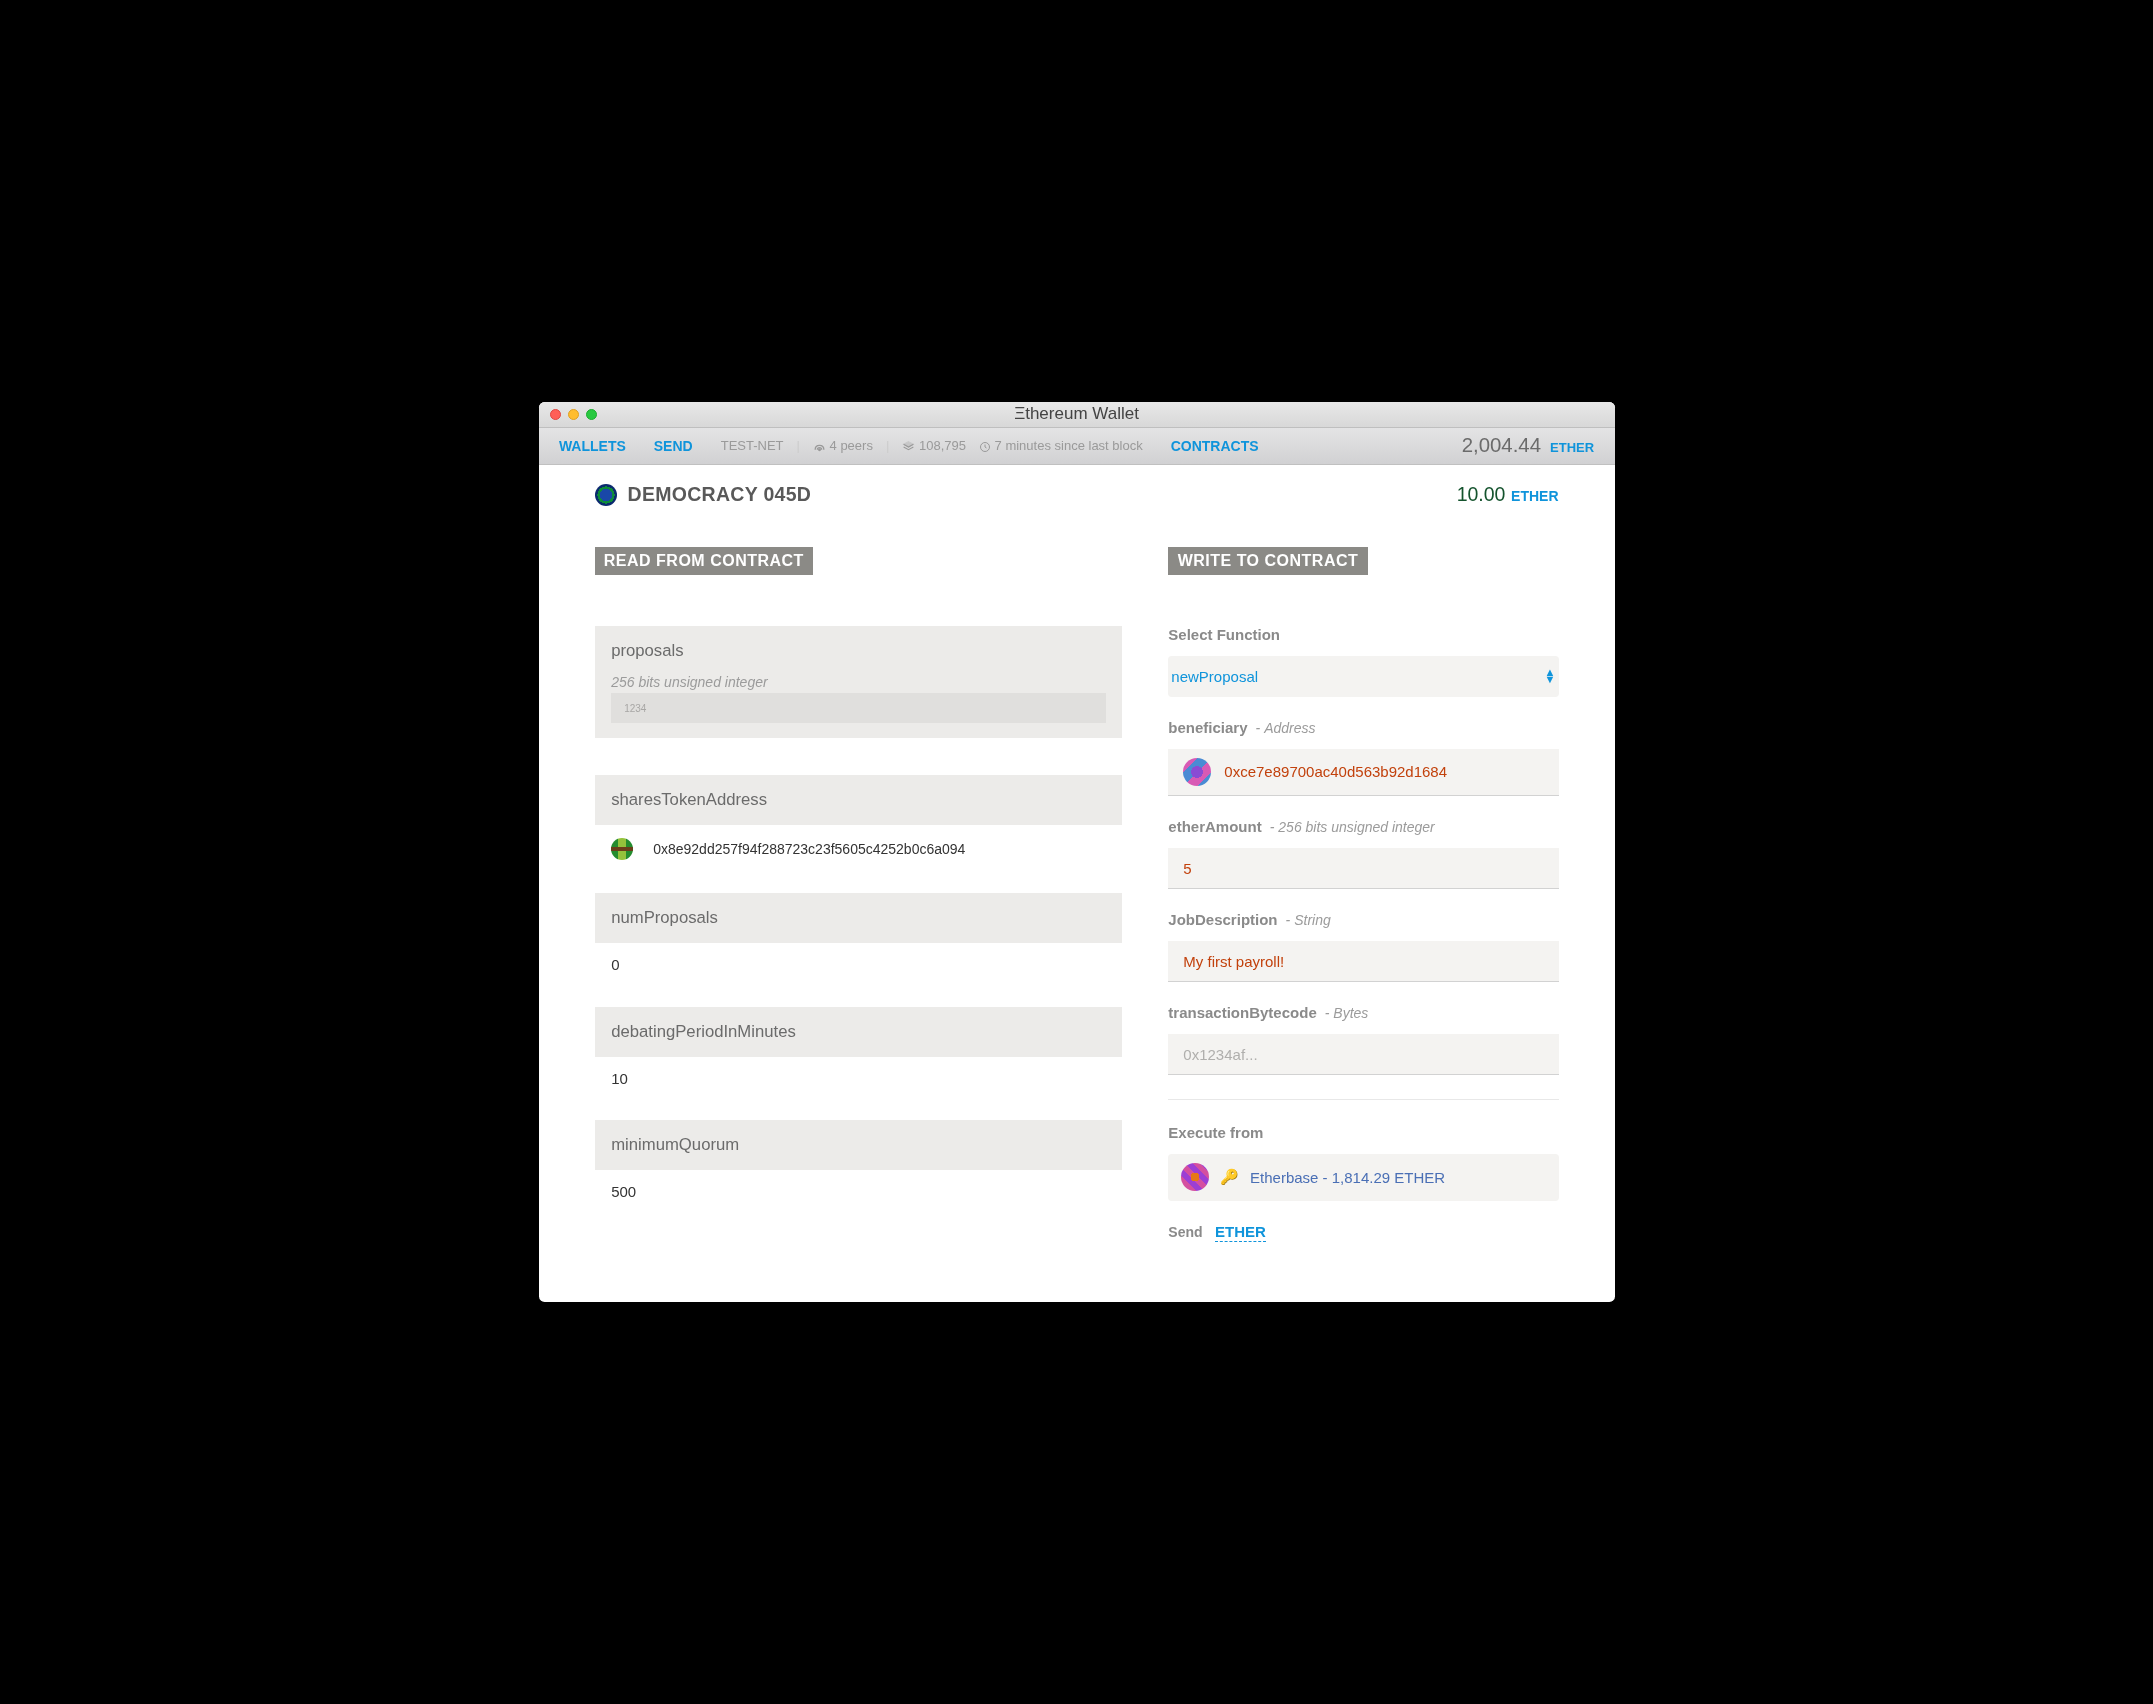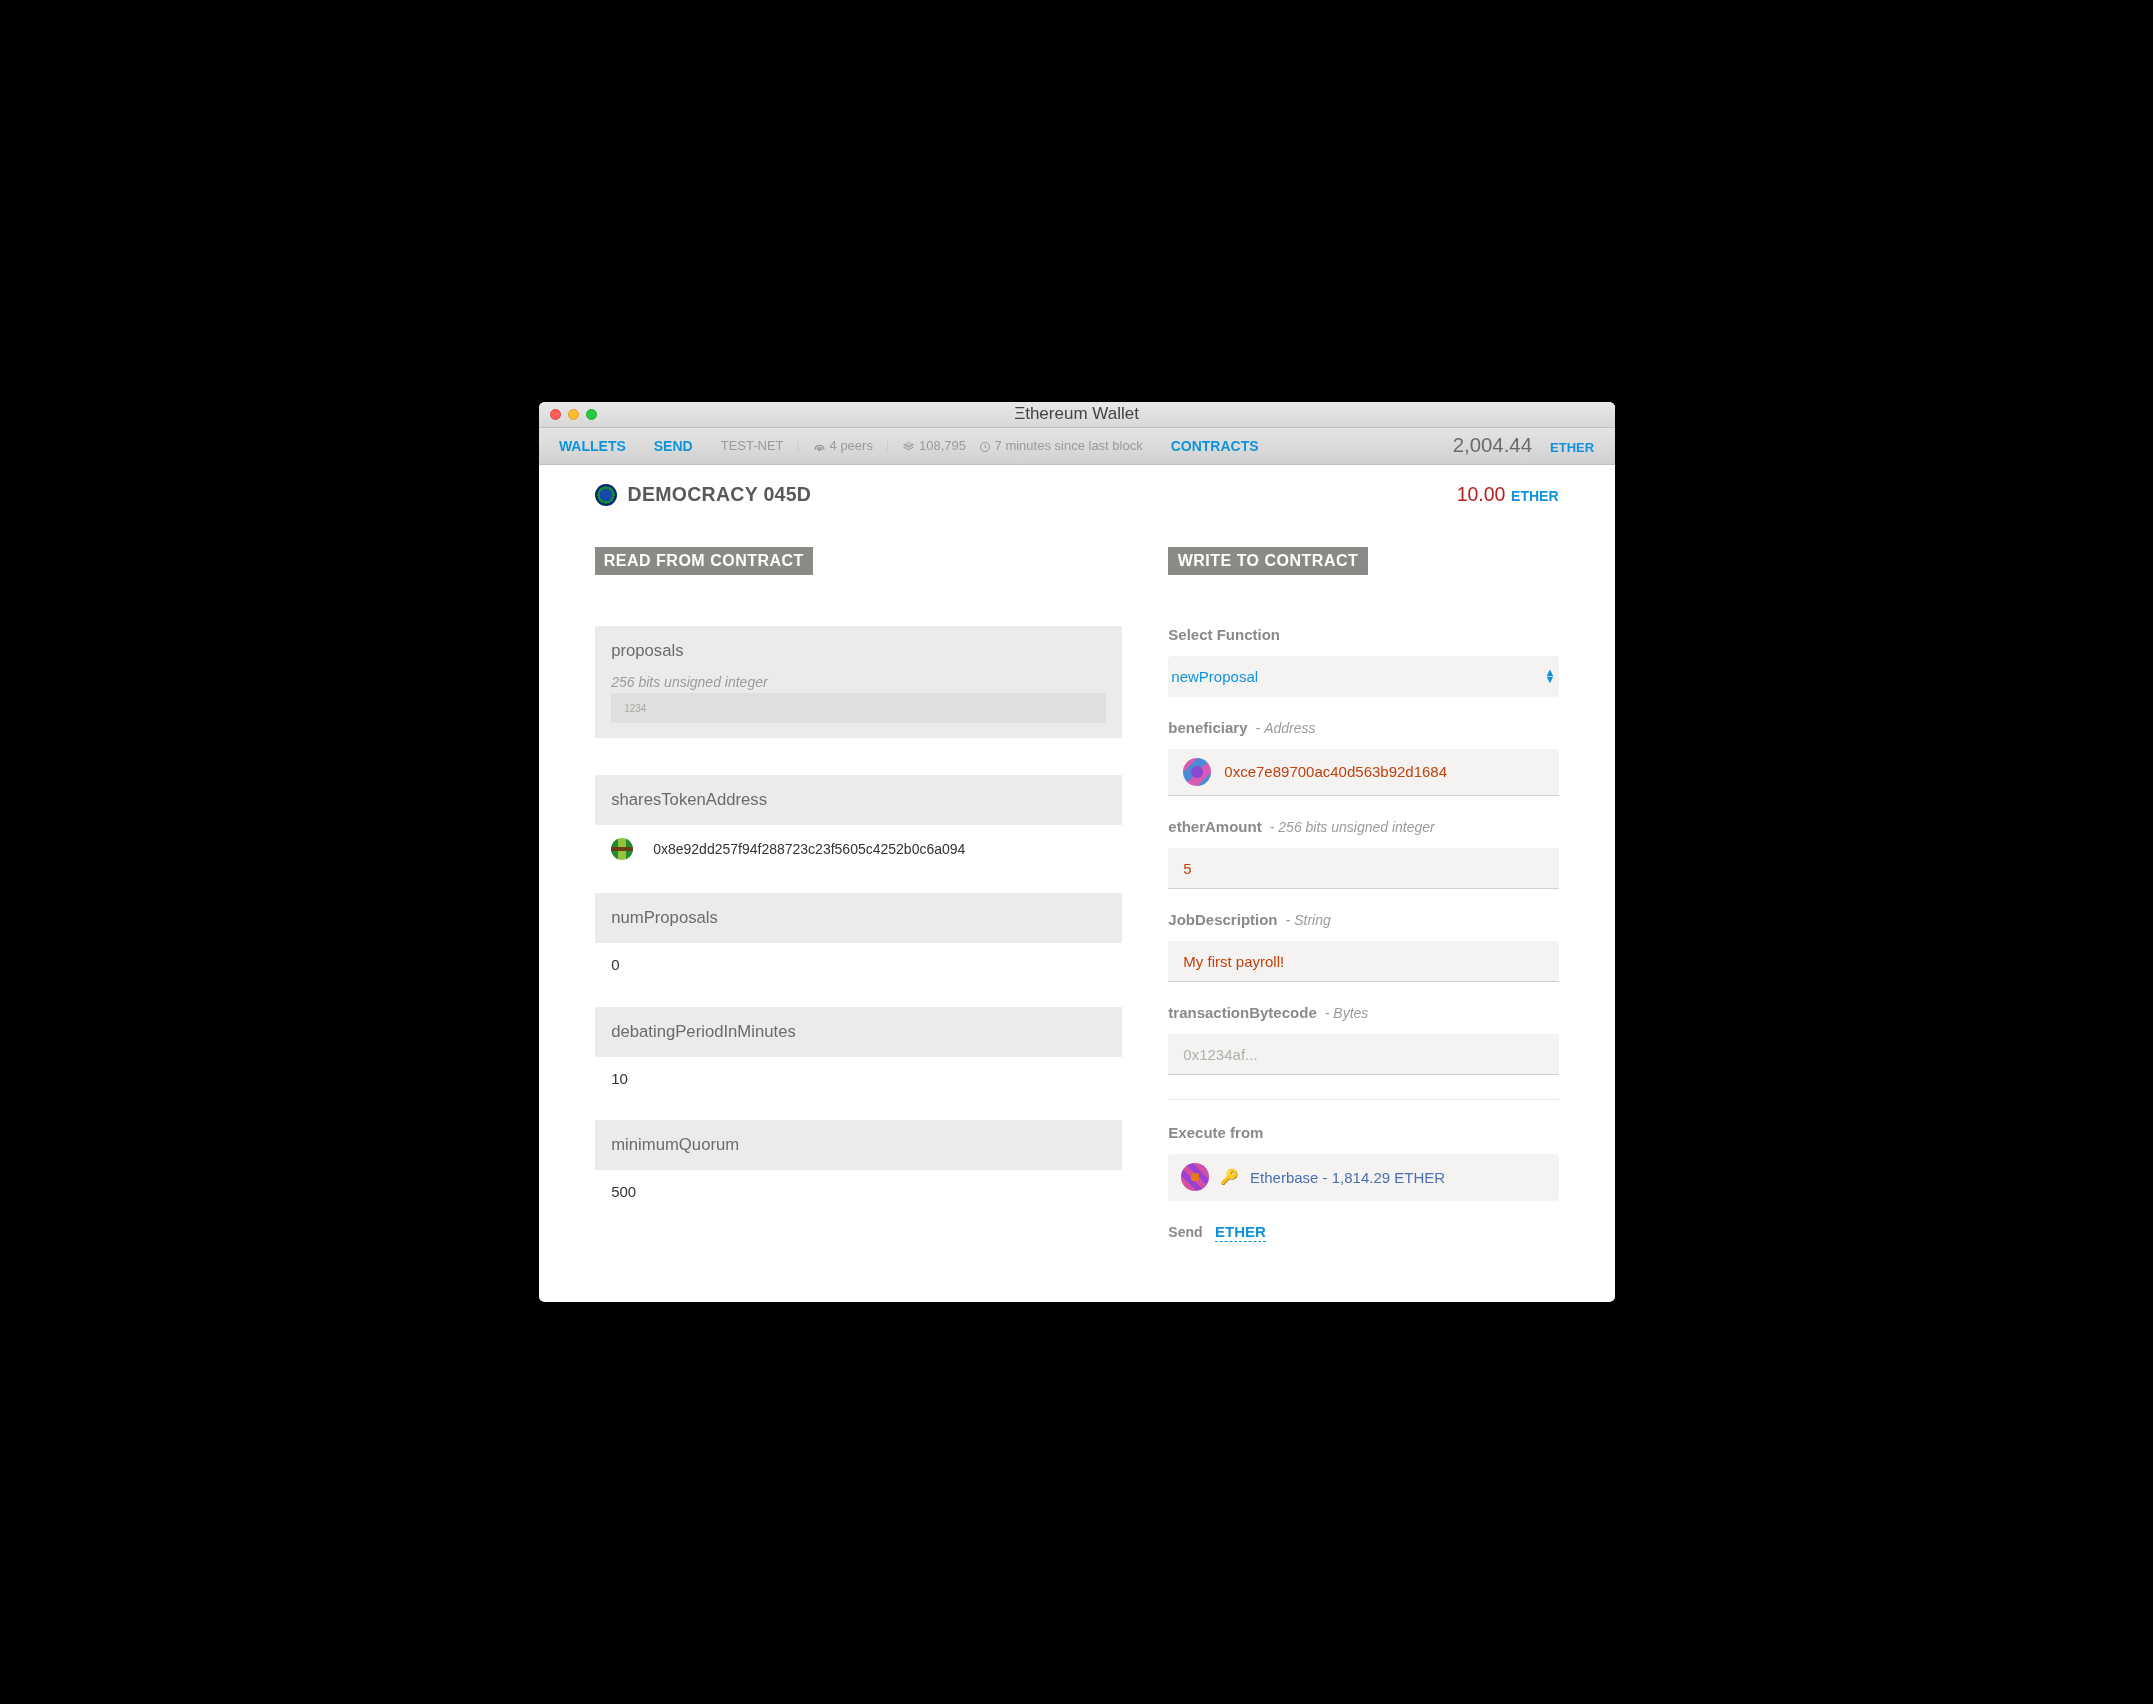--- a/index.html
+++ b/index.html
@@ -76,21 +76,21 @@
     }
     .nav-status-group .sep { color: #ccc; }
     .nav-icon {
       display: inline-block;
       vertical-align: middle;
     }
     .nav-spacer { flex: 1; }
     .balance-wrap {
       display: flex;
       align-items: baseline;
-      gap: 18px;
+      gap: 9px;
     }
     .balance-num {
       font-size: 20.4px;
       font-weight: 400;
       color: #6b6b6b;
     }
     .balance-unit {
       font-size: 13px;
       font-weight: 700;
       color: #0f94db;
@@ -127,21 +127,21 @@
       color: #595959;
       letter-spacing: 0.3px;
     }
     .contract-bal-row {
       display: flex;
       align-items: baseline;
       gap: 5.6px;
     }
     .contract-bal {
       font-size: 19.5px;
-      color: #b91c1c;
+      color: #14532d;
     }
     .contract-bal-unit {
       font-size: 14px;
       font-weight: 700;
       color: #0f94db;
     }
     .section-badge {
       background: #8b8a86;
       color: #fff;
       font-weight: 600;

